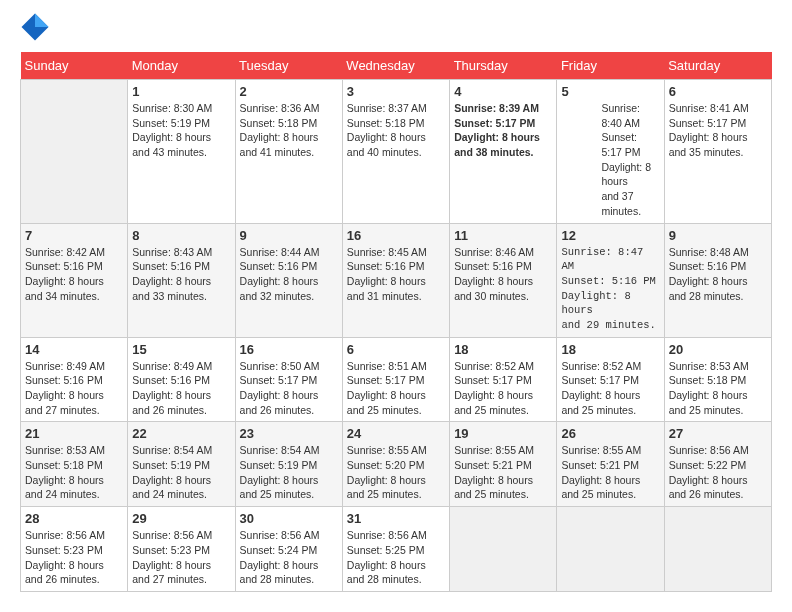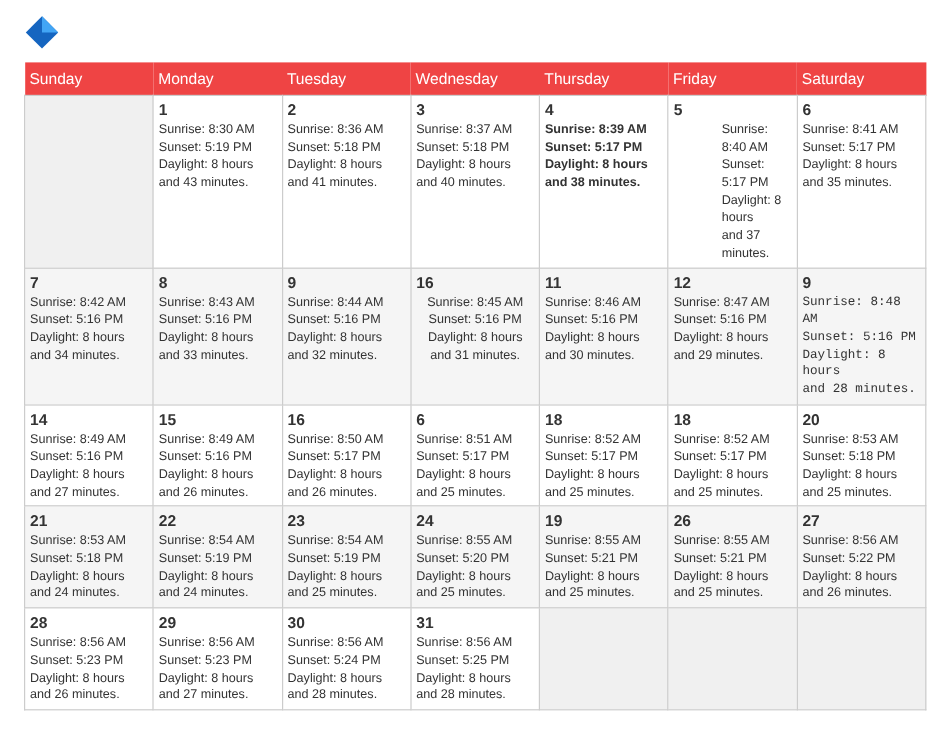--- a/index.html
+++ b/index.html
@@ -185,42 +185,42 @@
         </td>
         <td>
           <span class="day-number">9</span>
           <div class="day-info" style="white-space: pre-line;">Sunrise: 8:44 AM
 Sunset: 5:16 PM
 Daylight: 8 hours
 and 32 minutes.</div>
         </td>
         <td>
           <span class="day-number">16</span>
-          <div class="day-info" style="white-space: pre-line; text-align: center;">Sunrise: 8:45 AM
+          <div class="day-info" style="white-space: pre-line;">Sunrise: 8:45 AM
 Sunset: 5:16 PM
 Daylight: 8 hours
 and 31 minutes.</div>
         </td>
         <td>
           <span class="day-number">11</span>
           <div class="day-info" style="white-space: pre-line;">Sunrise: 8:46 AM
 Sunset: 5:16 PM
 Daylight: 8 hours
 and 30 minutes.</div>
         </td>
         <td>
           <span class="day-number">12</span>
-          <div class="day-info" style="white-space: pre-line;">Sunrise: 8:47 AM
+          <div class="day-info" style="white-space: pre-line; font-family: Liberation Mono, monospace;">Sunrise: 8:47 AM
 Sunset: 5:16 PM
 Daylight: 8 hours
 and 29 minutes.</div>
         </td>
         <td>
           <span class="day-number">9</span>
-          <div class="day-info" style="white-space: pre-line; font-family: Liberation Mono, monospace;">Sunrise: 8:48 AM
+          <div class="day-info" style="white-space: pre-line;">Sunrise: 8:48 AM
 Sunset: 5:16 PM
 Daylight: 8 hours
 and 28 minutes.</div>
         </td>
       </tr>
       <tr>
         <td>
           <span class="day-number">14</span>
           <div class="day-info" style="white-space: pre-line;">Sunrise: 8:49 AM
 Sunset: 5:16 PM

